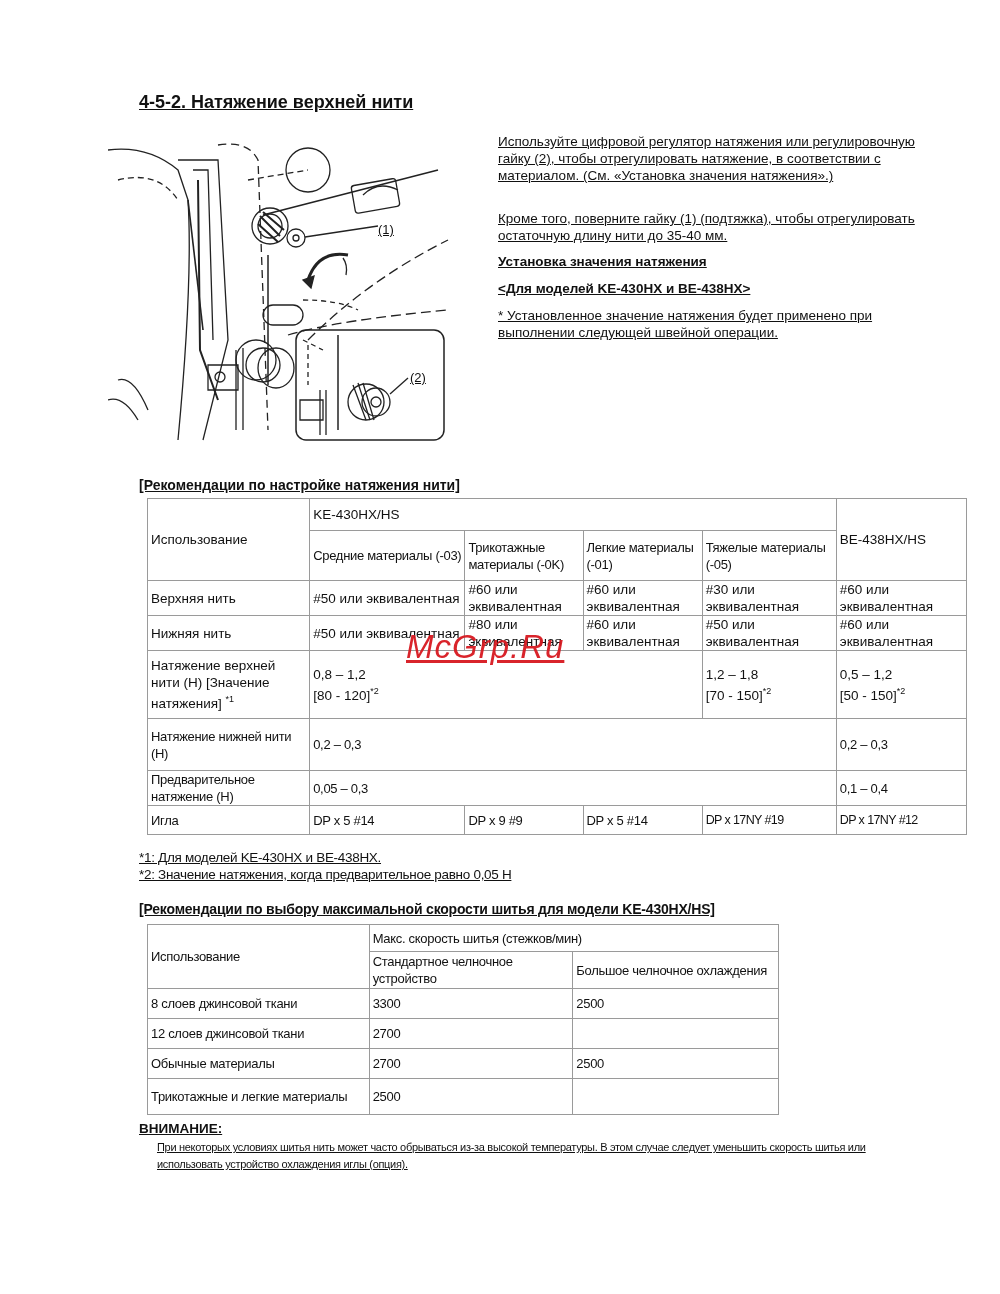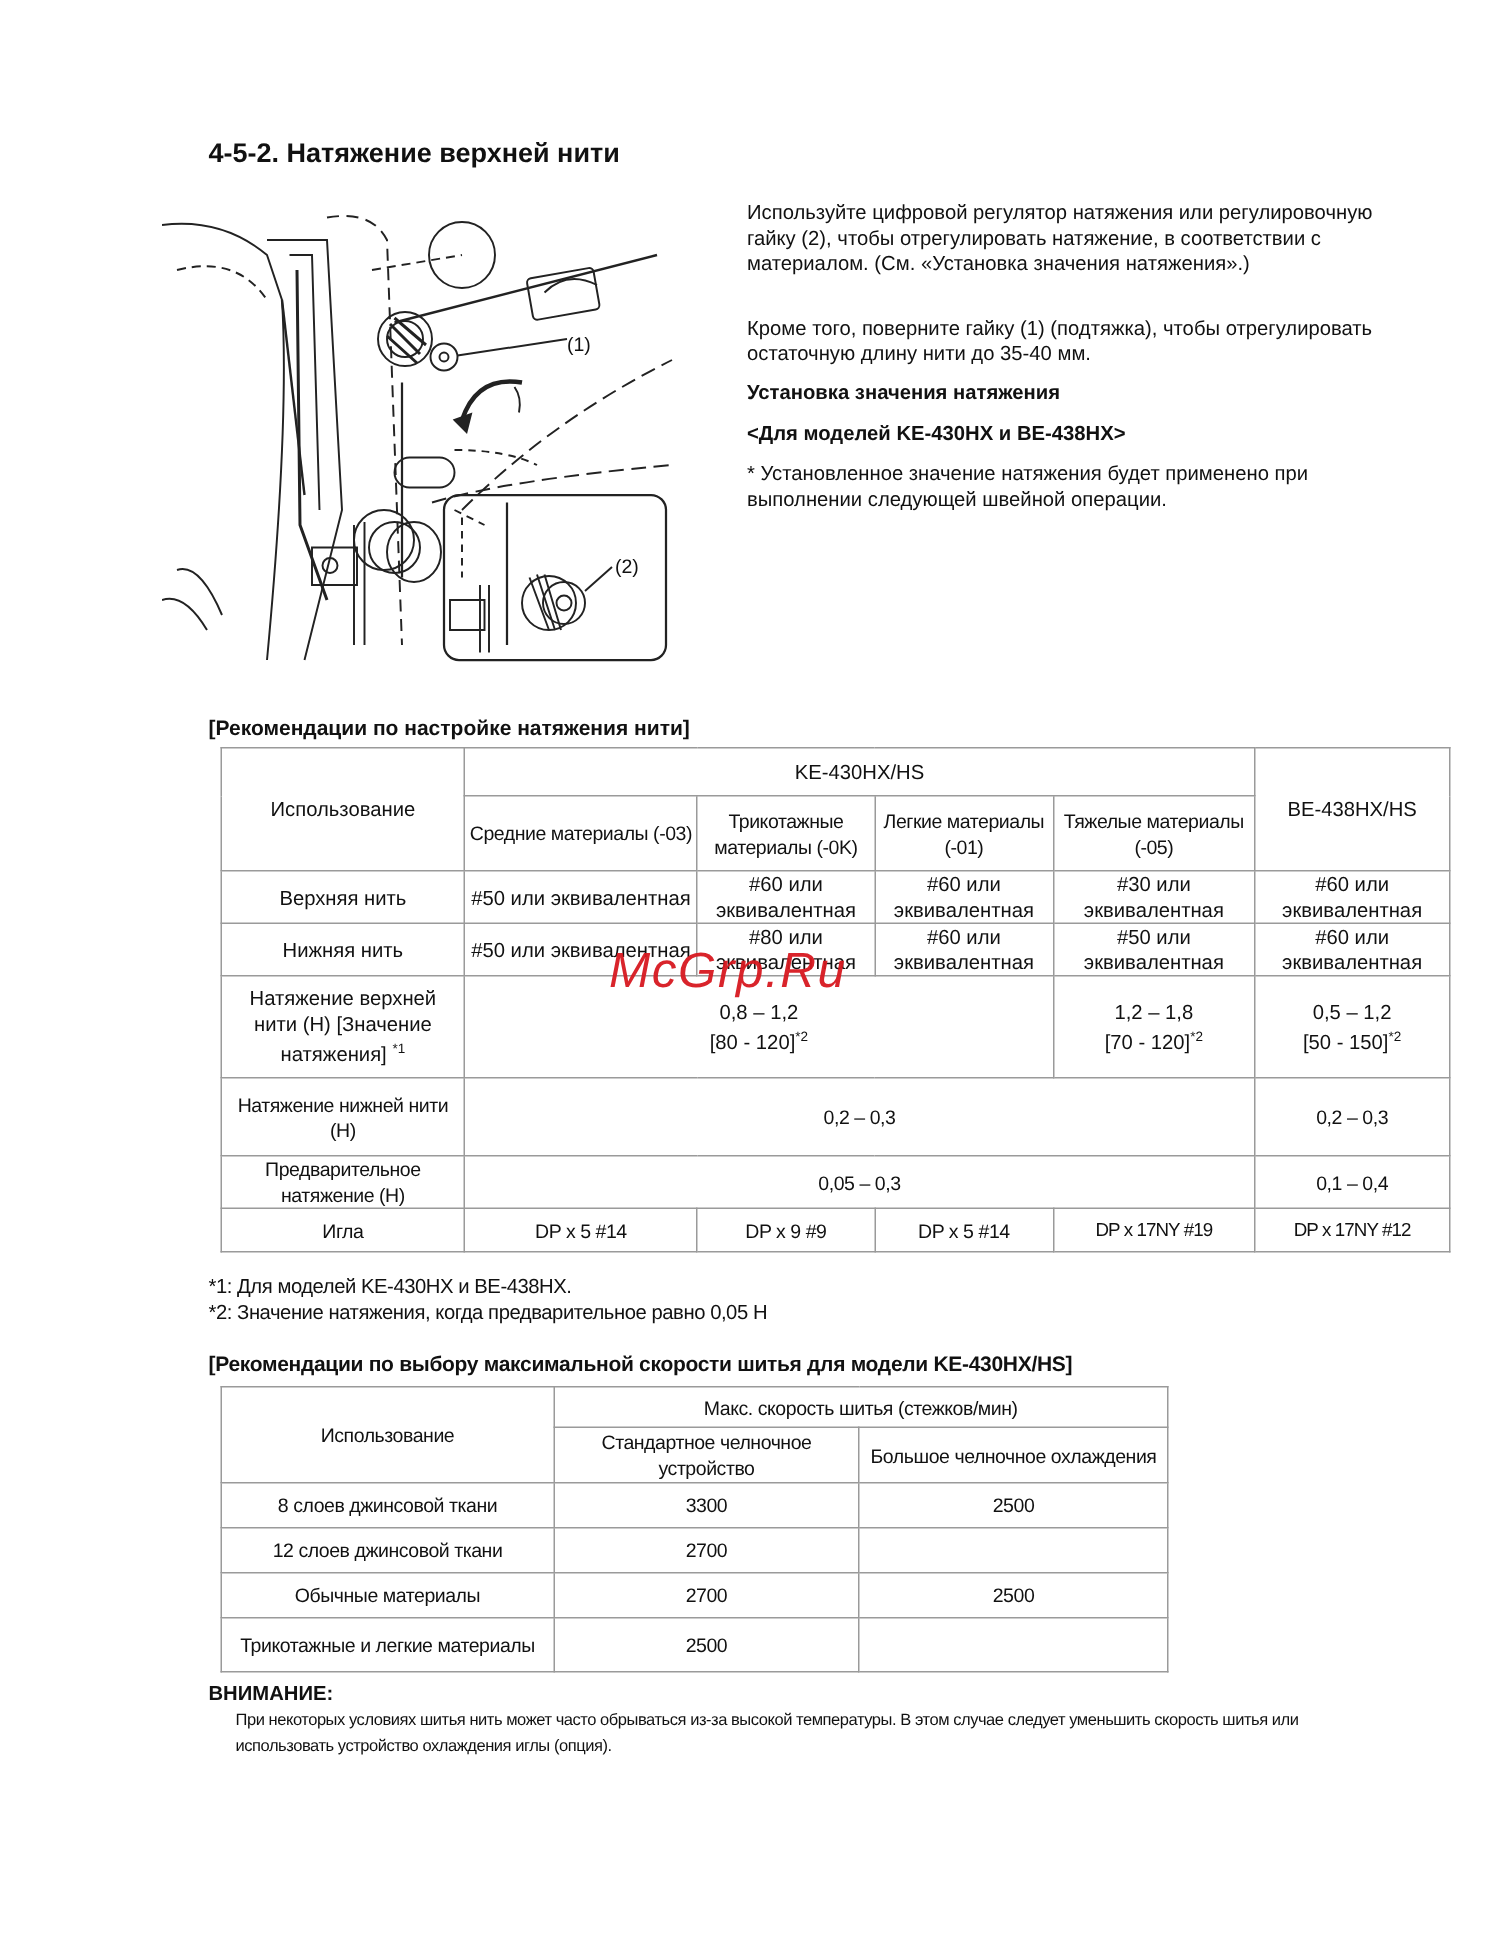--- a/index.html
+++ b/index.html
@@ -1,25 +1,25 @@
 <!DOCTYPE html>
 <html><head>
 <meta charset="utf-8">
 <style>
   html, body { margin: 0; padding: 0; background: #ffffff; }
   body { width: 1000px; height: 1294px; position: relative; overflow: hidden;
          font-family: "Liberation Sans", sans-serif; color: #111; }
-  .abs { position: absolute; }
+  .abs { position: absolute; text-decoration: underline; }
   .title { left: 139px; top: 92px; font-size: 18px; font-weight: bold; }
   .para { left: 498px; width: 450px; font-size: 13.5px; line-height: 17px; }
   .bold { font-weight: bold; }
   .fig { left: 108px; top: 140px; width: 342px; height: 302px; }
   .section-h { font-size: 14px; font-weight: bold; }
   table { border-collapse: collapse; position: absolute; font-size: 13.5px; }
-  td { border: 1px solid #9a9a9a; text-align: center; vertical-align: middle; padding: 0 3px; line-height: 17px; }
+  td { border: 1px solid #9a9a9a; vertical-align: middle; padding: 0 3px; line-height: 17px; }
   .t1 { left: 147px; top: 498px; width: 820px; }
   .t2 { left: 147px; top: 924px; width: 632px; }
   .narrow { font-size: 13px; letter-spacing: -0.3px; }
   .tiny { font-size: 12.5px; letter-spacing: -0.6px; }
   sup { font-size: 9px; }
   .foot { left: 139px; font-size: 13.5px; }
   .warn-h { left: 139px; top: 1121px; font-size: 13.5px; font-weight: bold; }
   .warn-b { left: 157px; top: 1139px; width: 760px; font-size: 11px; line-height: 17px; }
   .watermark { left: 406px; top: 628px; font-size: 33px; font-style: italic; color: #d71920;
                opacity: 0.95; letter-spacing: 1px; pointer-events: none; }
@@ -122,21 +122,21 @@
     <td>Нижняя нить</td>
     <td>#50 или эквивалентная</td>
     <td>#80 или эквивалентная</td>
     <td>#60 или эквивалентная</td>
     <td>#50 или эквивалентная</td>
     <td>#60 или эквивалентная</td>
   </tr>
   <tr style="height:68px">
     <td><span>Натяжение верхней нити (H) [Значение натяжения]</span> <sup>*1</sup></td>
     <td colspan="3"><span>0,8 – 1,2</span><br><span>[80 - 120]</span><sup>*2</sup></td>
-    <td><span>1,2 – 1,8</span><br><span>[70 - 120]</span><sup>*2</sup></td>
+    <td><span>1,2 – 1,8</span><br><span>[70 - 150]</span><sup>*2</sup></td>
     <td><span>0,5 – 1,2</span><br><span>[50 - 150]</span><sup>*2</sup></td>
   </tr>
   <tr style="height:52px">
     <td class="narrow">Натяжение нижней нити (H)</td>
     <td colspan="4" class="narrow">0,2 – 0,3</td>
     <td class="narrow">0,2 – 0,3</td>
   </tr>
   <tr style="height:34px">
     <td class="narrow">Предварительное натяжение (H)</td>
     <td colspan="4" class="narrow">0,05 – 0,3</td>

